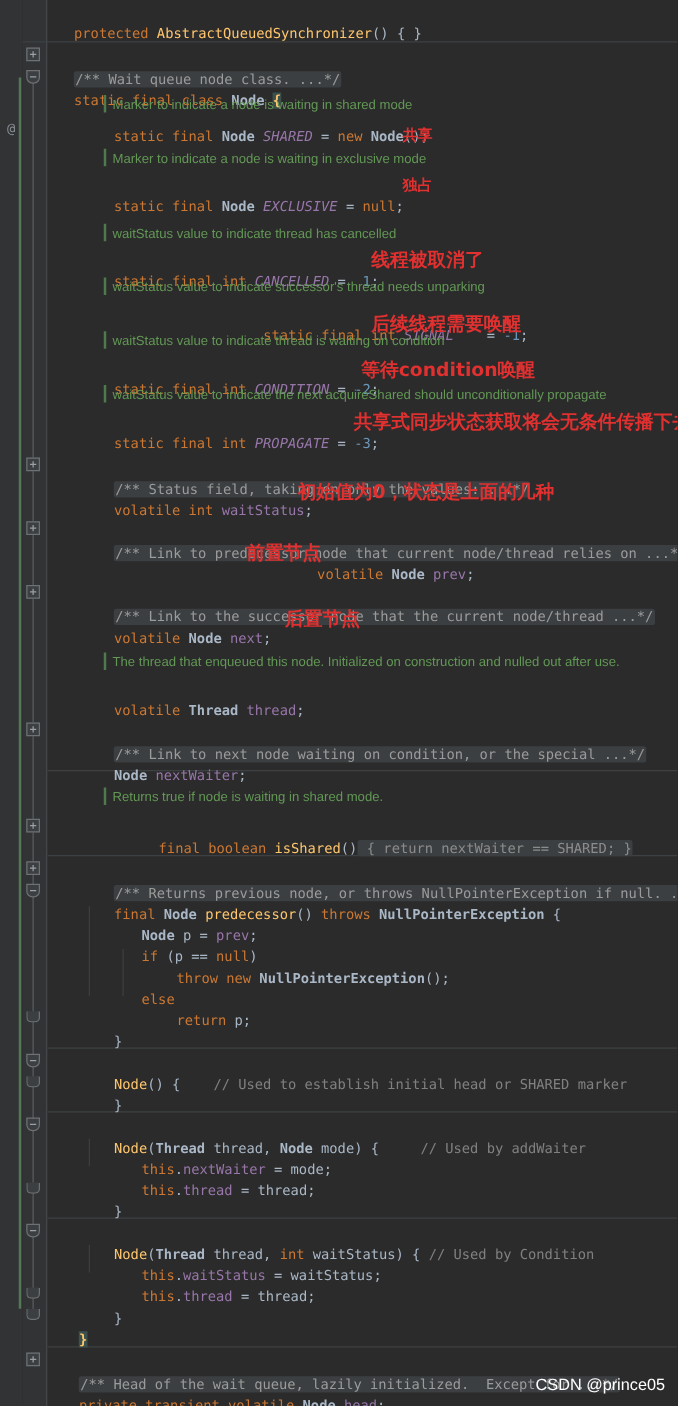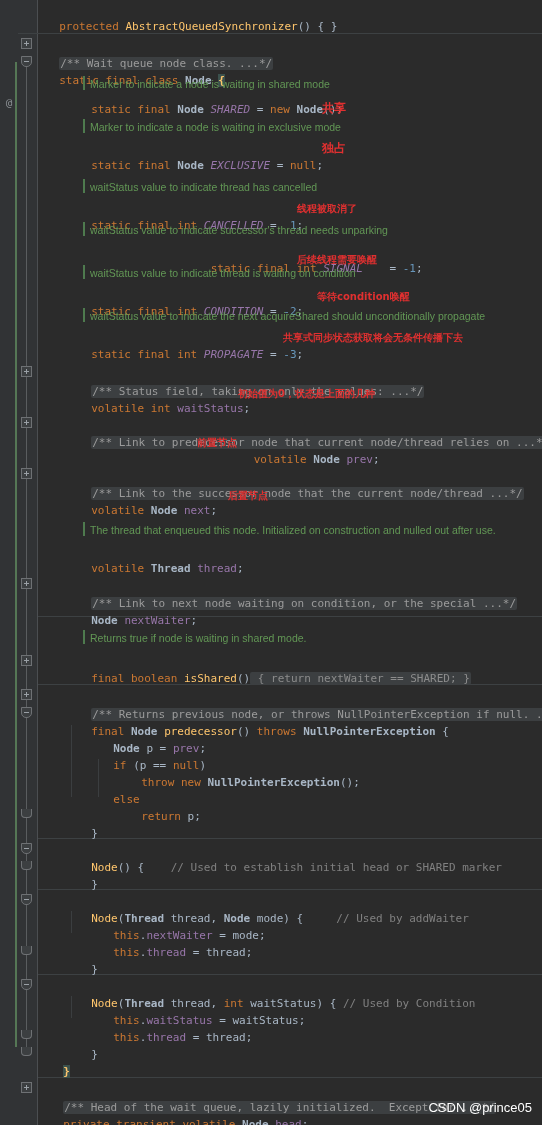--- a/index.html
+++ b/index.html
@@ -121,21 +121,21 @@
     position:absolute;width:2px;height:14px;background:#4e7a4e;top:2px;
   }
 
   
   .anno{
     position:absolute;height:17px;line-height:17px;white-space:pre;
     color:#e03030;
     font-family:"DejaVu Sans","Liberation Sans",sans-serif;
     font-size:12px;font-weight:bold;
   }
-  .anno.small{font-size:10px;}
+  .anno.small{font-size:15px;}
 
   
   #watermark{
     position:absolute;right:10px;bottom:10px;
     color:#ffffff;font-size:13px;
     font-family:"Liberation Sans","DejaVu Sans",sans-serif;
   }
 </style>
 </head>
 <body>
@@ -262,21 +262,21 @@
   <span class="code" style="padding-left:40px;"><span class="kw">static final int </span><span class="sfield">SIGNAL</span><span class="punc">    = </span><span class="num">-1</span><span class="punc">;</span></span>
 </div>
 <div class="anno small" style="left:297px;top:251px;">后续线程需要唤醒</div>
 
 <div class="docbar" style="left:83px;top:265px;"></div>
 <div class="docline" style="left:90px;top:265px;">waitStatus value to indicate thread is waiting on condition</div>
 
 <div class="line" style="top:286px;">
   <span class="code" style="padding-left:40px;"><span class="kw">static final int </span><span class="sfield">CONDITION</span><span class="punc"> = </span><span class="num">-2</span><span class="punc">;</span></span>
 </div>
-<div class="anno small" style="left:289px;top:288px;margin-left:28px;">等待condition唤醒</div>
+<div class="anno small" style="left:289px;top:288px;">等待condition唤醒</div>
 
 <div class="docbar" style="left:83px;top:308px;"></div>
 <div class="docline" style="left:90px;top:308px;">waitStatus value to indicate the next acquireShared should unconditionally propagate</div>
 
 <div class="line" style="top:329px;">
   <span class="code" style="padding-left:40px;"><span class="kw">static final int </span><span class="sfield">PROPAGATE</span><span class="punc"> = </span><span class="num">-3</span><span class="punc">;</span></span>
 </div>
 <div class="anno small" style="left:283px;top:329px;">共享式同步状态获取将会无条件传播下去</div>
 
 <div class="line" style="top:366px;">
@@ -313,21 +313,21 @@
 <div class="line" style="top:578px;">
   <span class="code" style="padding-left:40px;"><span class="folded-doc">/** Link to next node waiting on condition, or the special ...*/</span></span>
 </div>
 <div class="line" style="top:595px;">
   <span class="code" style="padding-left:40px;"><span class="type">Node </span><span class="field">nextWaiter</span><span class="punc">;</span></span>
 </div>
 
 <div class="docbar" style="left:83px;top:630px;"></div>
 <div class="docline" style="left:90px;top:630px;">Returns true if node is waiting in shared mode.</div>
 
-<div class="line" style="top:653px;">
+<div class="line" style="top:653px;text-align:center;">
   <span class="code" style="padding-left:40px;"><span class="kw">final boolean </span><span class="method">isShared</span><span class="punc">()</span><span class="folded"> { return nextWaiter == SHARED; }</span></span>
 </div>
 
 <div class="line" style="top:689px;">
   <span class="code" style="padding-left:40px;"><span class="folded-doc">/** Returns previous node, or throws NullPointerException if null. ...*/</span></span>
 </div>
 <div class="line" style="top:706px;">
   <span class="code" style="padding-left:40px;"><span class="kw">final </span><span class="type">Node </span><span class="method">predecessor</span><span class="punc">() </span><span class="kw">throws </span><span class="type">NullPointerException</span><span class="punc"> {</span></span>
 </div>
 <div class="line" style="top:723px;">

